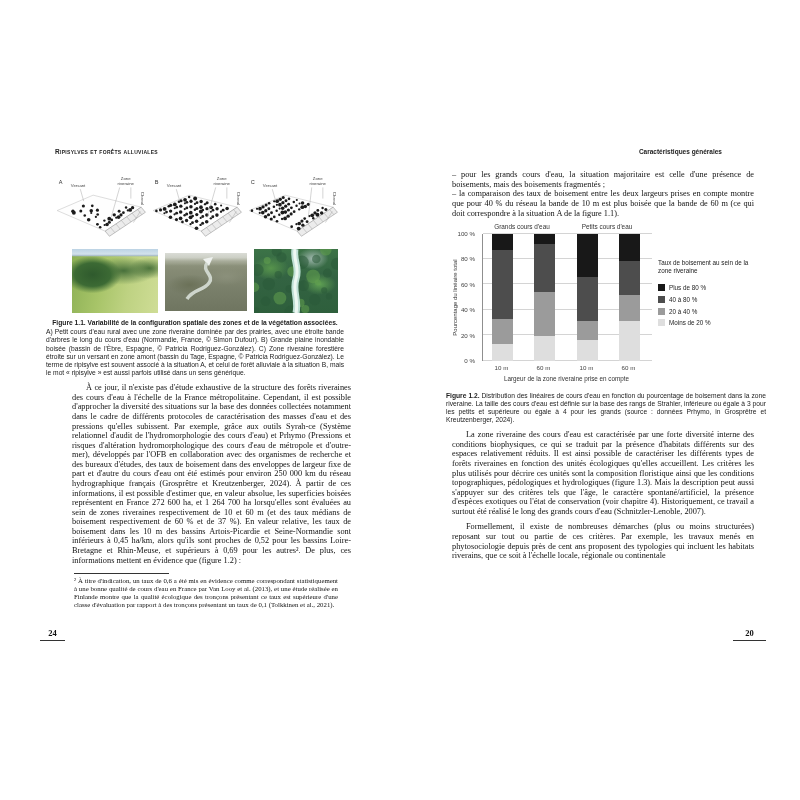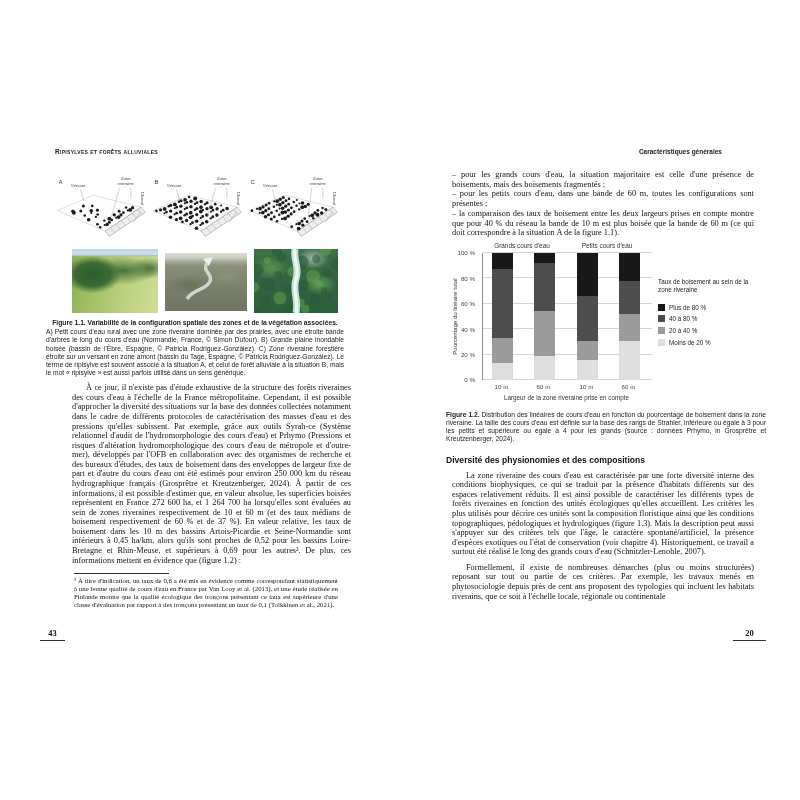--- a/index.html
+++ b/index.html
@@ -396,21 +396,20 @@
 
   <div class="fnrule"></div>
   <div class="footnote">² À titre d'indication, un taux de 0,6 a été mis en évidence comme correspondant statistiquement à une bonne qualité de cours d'eau en France par Van Looy et al. (2013), et une étude réalisée en Finlande montre que la qualité écologique des tronçons présentant ce taux est supérieure d'une classe d'évaluation par rapport à des tronçons présentant un taux de 0,1 (Tolkkinen et al., 2021).</div>
 </div>
 
 <div class="page page-right">
   <div class="runhead right">Caractéristiques générales</div>
 
   <div class="bullets">
     <p>– pour les grands cours d'eau, la situation majoritaire est celle d'une présence de boisements, mais des boisements fragmentés ;</p>
-    <p>– pour les petits cours d'eau, dans une bande de 60 m, toutes les configurations sont présentes ;</p>
     <p>– la comparaison des taux de boisement entre les deux largeurs prises en compte montre que pour 40 % du réseau la bande de 10 m est plus boisée que la bande de 60 m (ce qui doit correspondre à la situation A de la figure 1.1).</p>
   </div>
 
   <div class="chart">
     <div class="ylabel">Pourcentage du linéaire total</div>
     <div class="yticks">
         <div class="ytick" style="bottom: calc(0% - 3.5px);">0 %</div>
         <div class="ytick" style="bottom: calc(20% - 3.5px);">20 %</div>
         <div class="ytick" style="bottom: calc(40% - 3.5px);">40 %</div>
         <div class="ytick" style="bottom: calc(60% - 3.5px);">60 %</div>
@@ -476,20 +475,19 @@
       <div class="xtick" style="left: 122px; width: 37px;">10 m</div>
       <div class="xtick" style="left: 164px; width: 37px;">60 m</div>
       <div class="grouptitle" style="left: 31px;">Grands cours d'eau</div>
       <div class="grouptitle" style="left: 116px;">Petits cours d'eau</div>
     </div>
 
   <div class="cap cap-body figcap2">
     <span class="cap-lead">Figure 1.2.</span><span> Distribution des linéaires de cours d'eau en fonction du pourcentage de boisement dans la zone riveraine. La taille des cours d'eau est définie sur la base des rangs de Strahler, inférieure ou égale à 3 pour les petits et supérieure ou égale à 4 pour les grands (source : données Prhymo, in Grosprêtre et Kreutzenberger, 2024).</span>
   </div>
 
-  <div class="section-heading">Diversité des physionomies et des compositions</div>
 
   <p class="bodytext">La zone riveraine des cours d'eau est caractérisée par une forte diversité interne des conditions biophysiques, ce qui se traduit par la présence d'habitats différents sur des espaces relativement réduits. Il est ainsi possible de caractériser les différents types de forêts riveraines en fonction des unités écologiques qu'elles accueillent. Les critères les plus utilisés pour décrire ces unités sont la composition floristique ainsi que les conditions topographiques, pédologiques et hydrologiques (figure 1.3). Mais la description peut aussi s'appuyer sur des critères tels que l'âge, le caractère spontané/artificiel, la présence d'espèces exotiques ou l'état de conservation (voir chapitre 4). Historiquement, ce travail a surtout été réalisé le long des grands cours d'eau (Schnitzler-Lenoble, 2007).</p>
   <p class="bodytext">Formellement, il existe de nombreuses démarches (plus ou moins structurées) reposant sur tout ou partie de ces critères. Par exemple, les travaux menés en phytosociologie depuis près de cent ans proposent des typologies qui incluent les habitats riverains, que ce soit à l'échelle locale, régionale ou continentale</p>
 </div>
 
-<div class="pagenum n24">43</div>
+<div class="pagenum n24">24</div>
 <div class="pagenum n25">20</div>
 
 </body></html>

